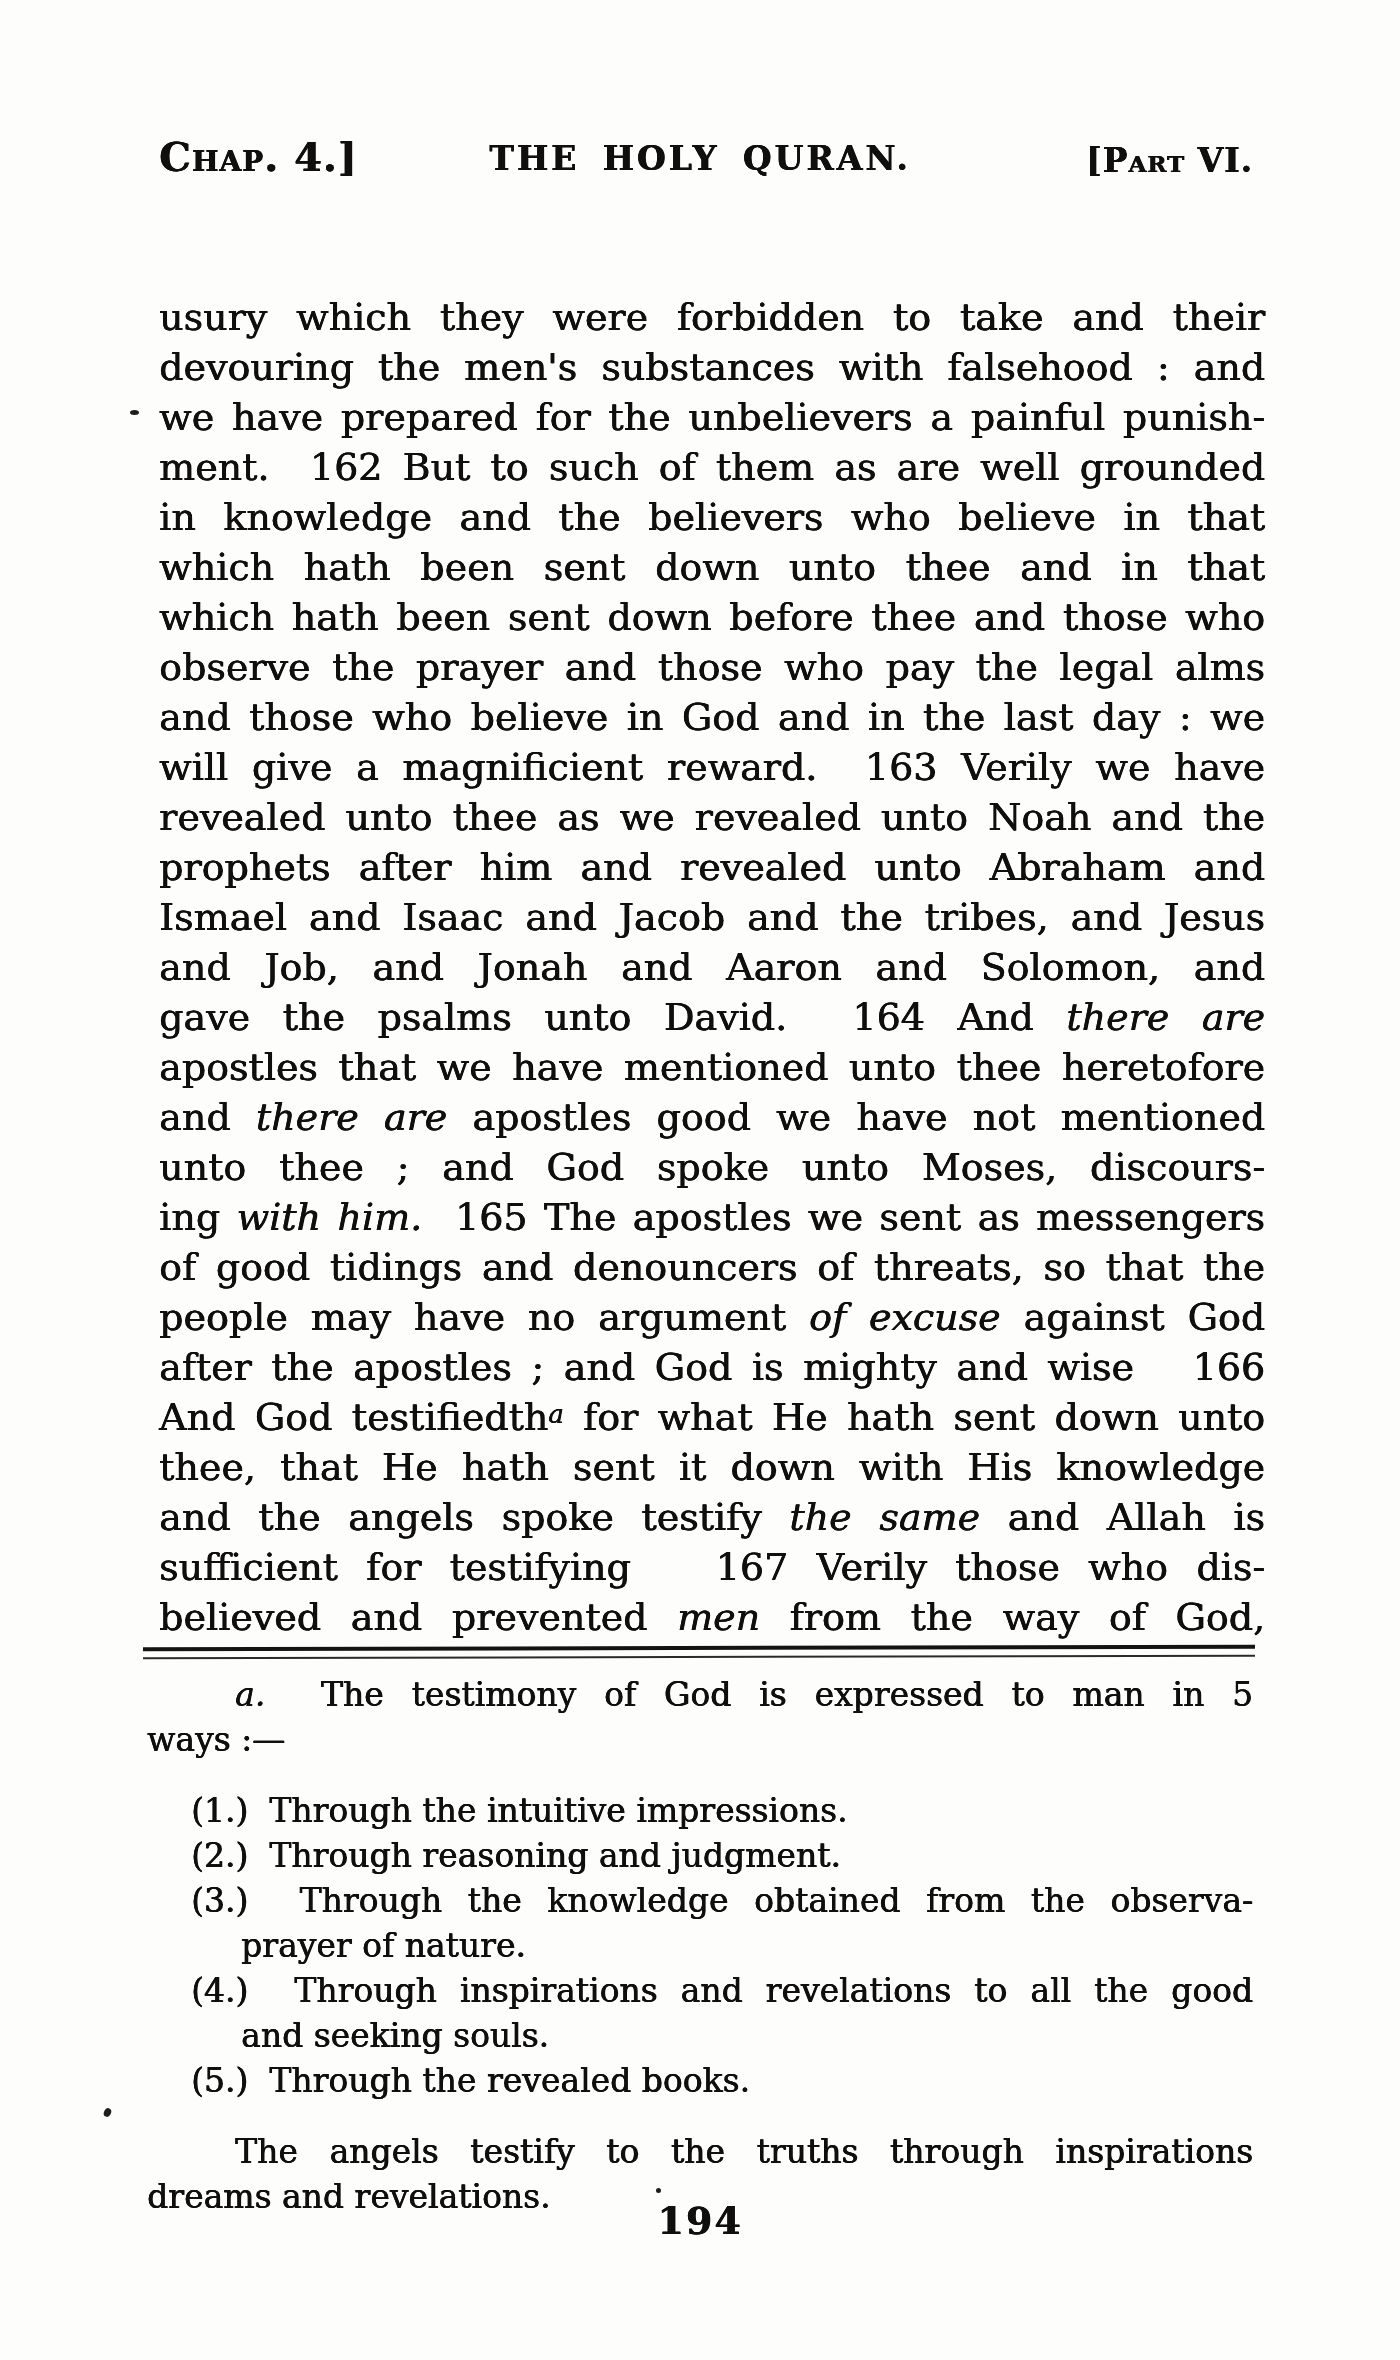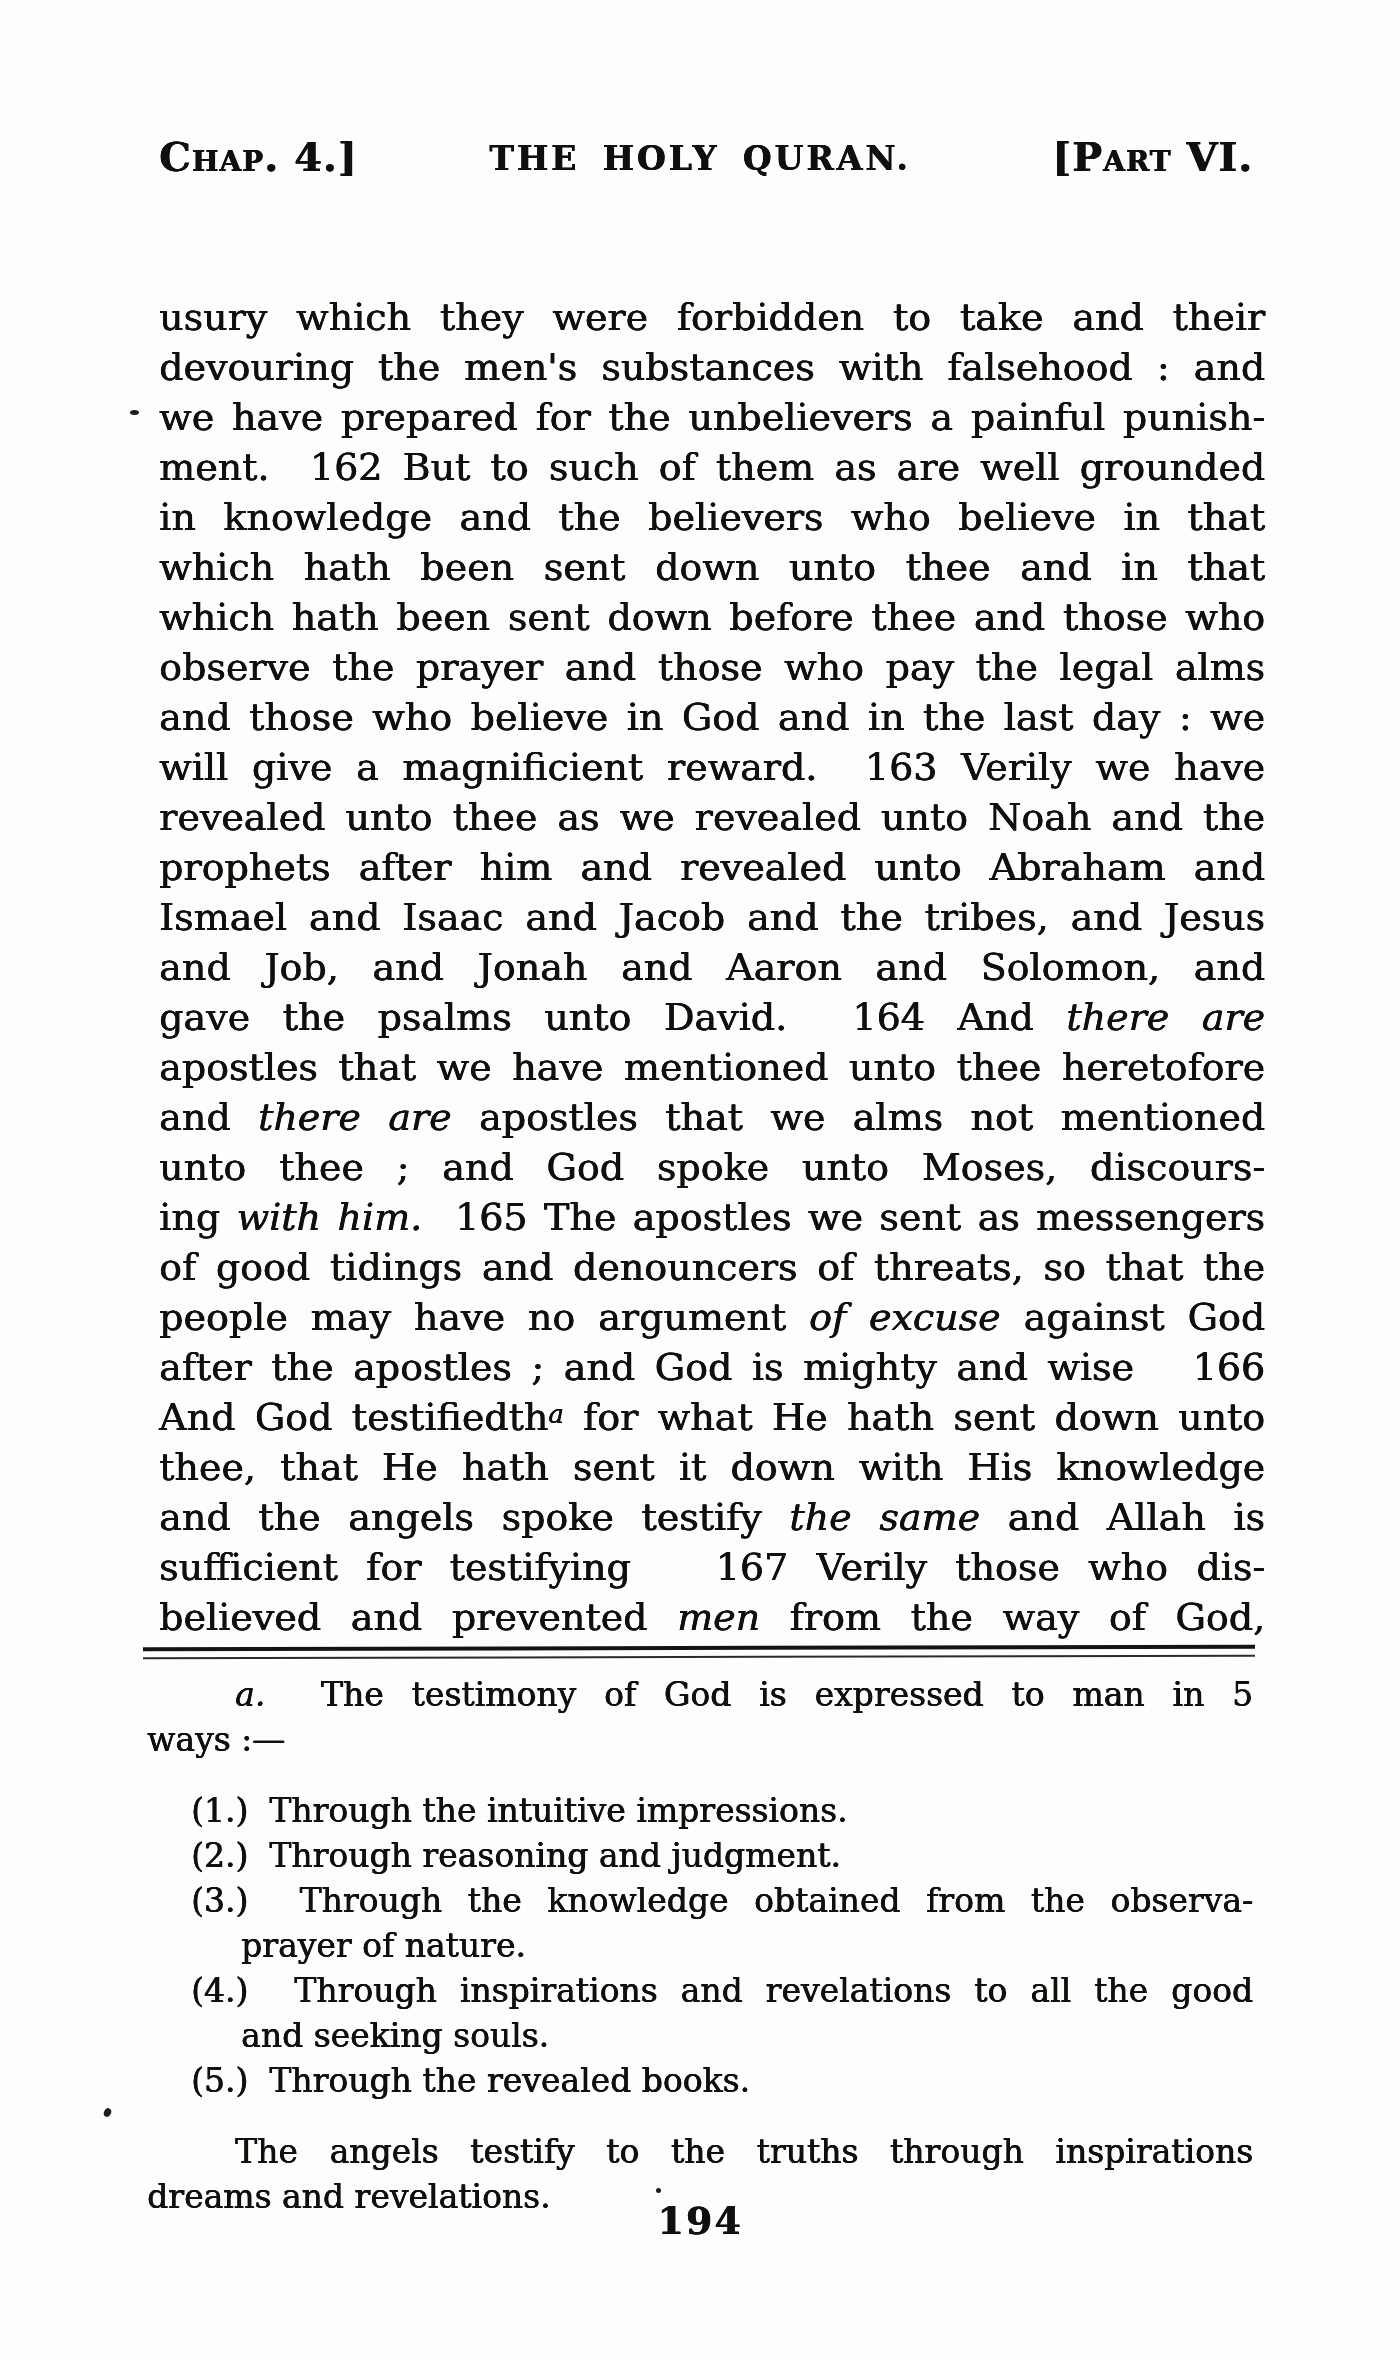--- a/index.html
+++ b/index.html
@@ -20,21 +20,21 @@
   .running-header .chapter{
     position:absolute;left:12px;bottom:0;
     font-variant:small-caps;font-weight:bold;font-size:40px;letter-spacing:1px;
   }
   .running-header .book-title{
     position:absolute;left:50%;transform:translateX(-50%);bottom:2px;
     font-weight:bold;font-size:33px;letter-spacing:3px;word-spacing:9px;
   }
   .running-header .part{
     position:absolute;right:0;bottom:0;
-    font-variant:small-caps;font-weight:bold;font-size:40px;letter-spacing:1px;text-align:right;
+    font-variant:small-caps;font-weight:bold;font-size:33px;letter-spacing:1px;text-align:right;
   }
 
   .body-text{
     position:absolute;top:292px;left:147px;width:1106px;
     font-size:38px;line-height:50px;margin-left:12px;
   }
   .footnote-text{
     position:absolute;top:1672px;left:147px;width:1106px;
     font-size:33px;line-height:45px;
   }
@@ -83,21 +83,21 @@
       <div class="line just"><span>which hath been sent down before thee and those who</span></div>
       <div class="line just"><span>observe the prayer and those who pay the legal alms</span></div>
       <div class="line just"><span>and those who believe in God and in the last day : we</span></div>
       <div class="line just"><span>will give a magnificient reward.&nbsp; 163 Verily we have</span></div>
       <div class="line just"><span>revealed unto thee as we revealed unto Noah and the</span></div>
       <div class="line just"><span>prophets after him and revealed unto Abraham and</span></div>
       <div class="line just"><span>Ismael and Isaac and Jacob and the tribes, and Jesus</span></div>
       <div class="line just"><span>and Job, and Jonah and Aaron and Solomon, and</span></div>
       <div class="line just"><span>gave the psalms unto David.&nbsp; 164 And </span><span class="it">there are</span></div>
       <div class="line just"><span>apostles that we have mentioned unto thee heretofore</span></div>
-      <div class="line just"><span>and </span><span class="it">there are</span><span> apostles that we alms not mentioned</span></div>
+      <div class="line just"><span>and </span><span class="it">there are</span><span> apostles good we have not mentioned</span></div>
       <div class="line just"><span>unto thee ; and God spoke unto Moses, discours-</span></div>
       <div class="line just"><span>ing </span><span class="it">with him.</span><span>&nbsp; 165 The apostles we sent as messengers</span></div>
       <div class="line just"><span>of good tidings and denouncers of threats, so that the</span></div>
       <div class="line just"><span>people may have no argument </span><span class="it">of excuse</span><span> against God</span></div>
       <div class="line just"><span>after the apostles ; and God is mighty and wise&nbsp;&nbsp; 166</span></div>
       <div class="line just"><span>And God testifiedth</span><sup class="it">a</sup><span> for what He hath sent down unto</span></div>
       <div class="line just"><span>thee, that He hath sent it down with His knowledge</span></div>
       <div class="line just"><span>and the angels spoke testify </span><span class="it">the same</span><span> and Allah is</span></div>
       <div class="line just"><span>sufficient for testifying&nbsp;&nbsp; 167 Verily those who dis-</span></div>
       <div class="line just"><span>believed and prevented </span><span class="it">men</span><span> from the way of God,</span></div>

